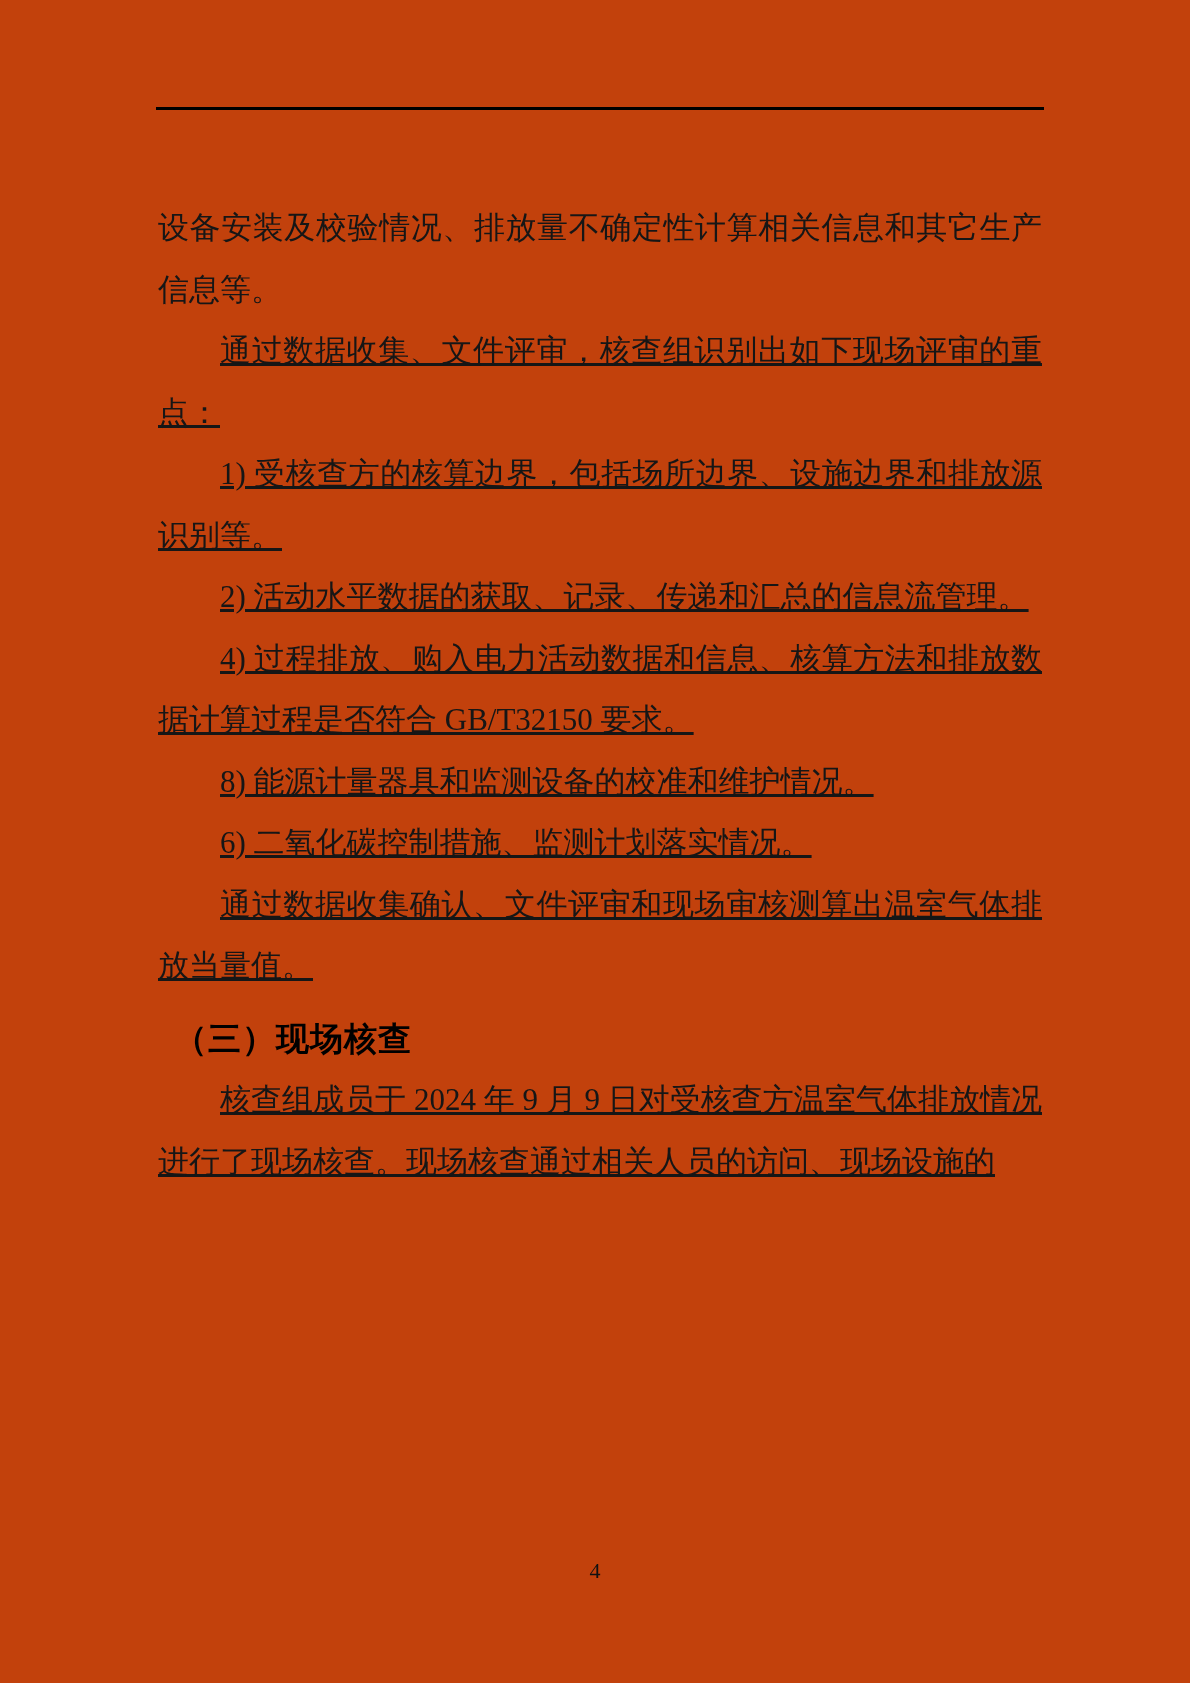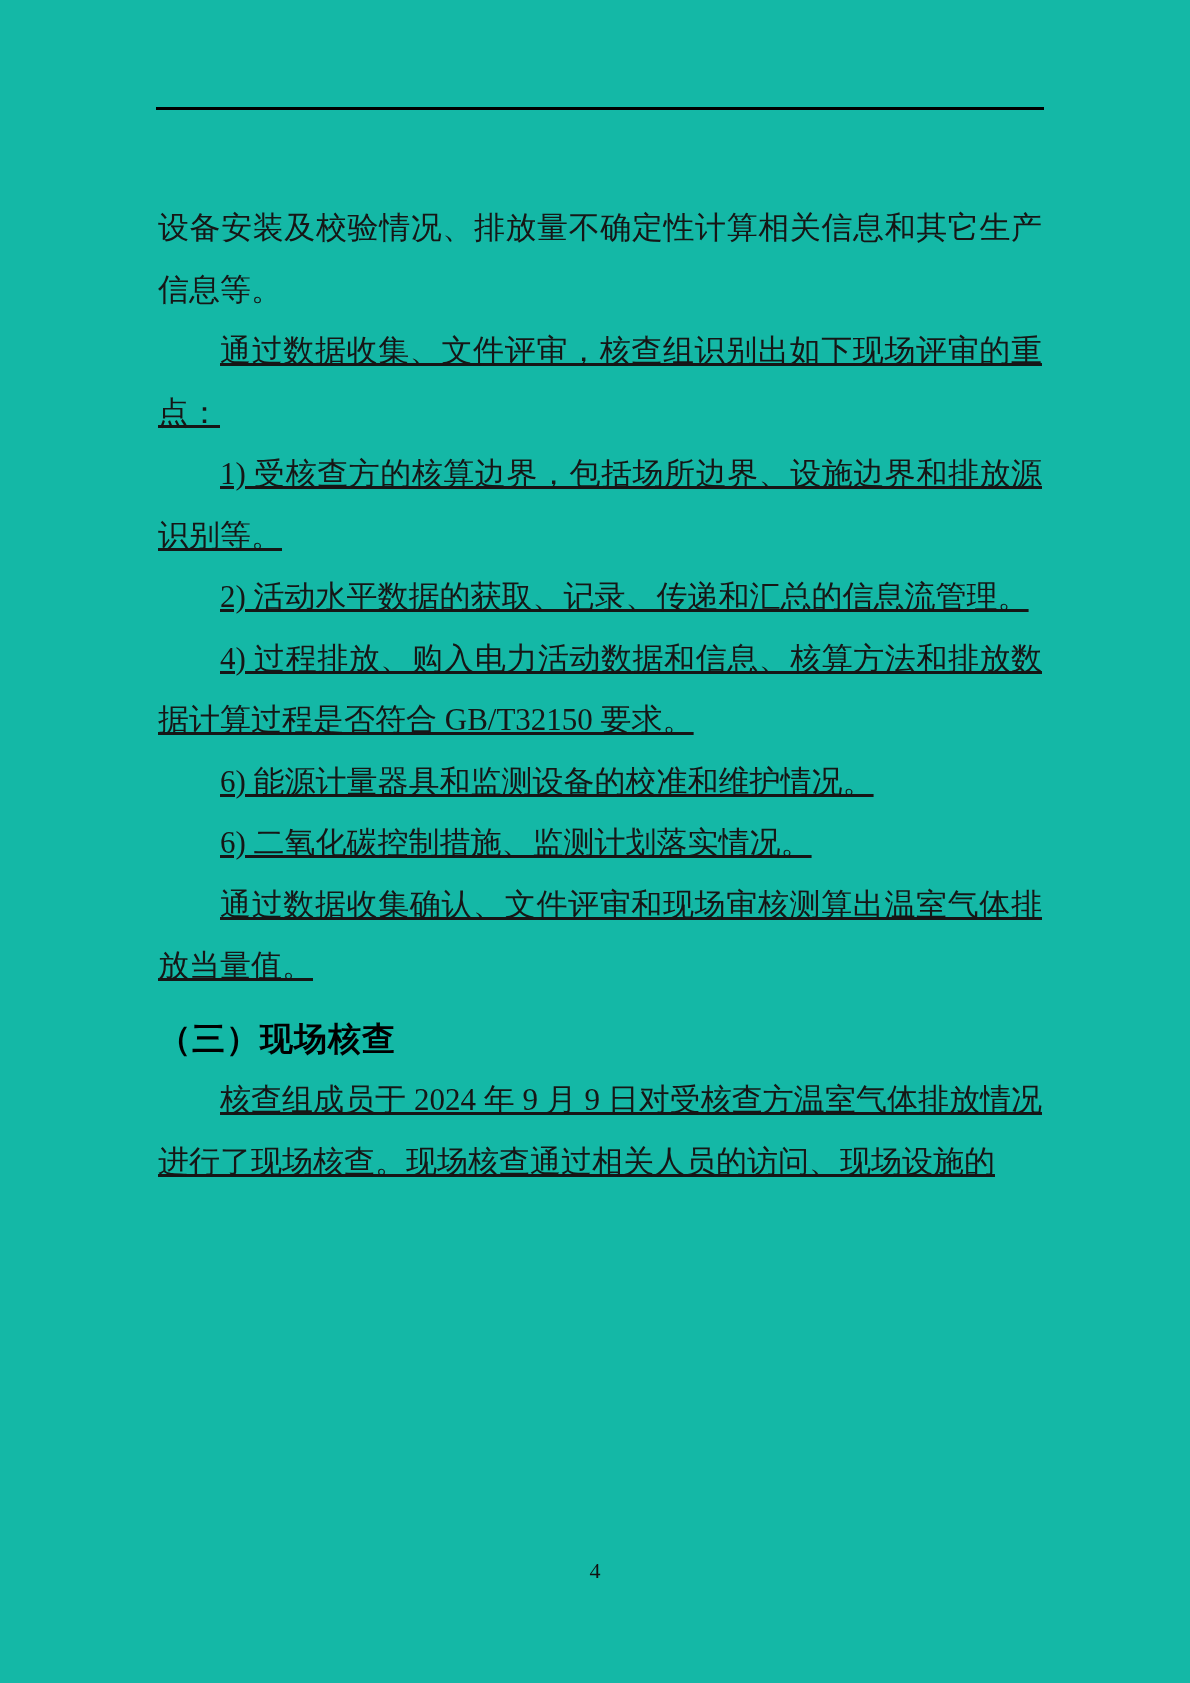--- a/index.html
+++ b/index.html
@@ -1,21 +1,21 @@
 <!DOCTYPE html>
 <html><head>
 <meta charset="utf-8">
 <style>
   * { box-sizing: border-box; }
   html, body { margin: 0; padding: 0; background: #ffffff; }
   .page {
     position: relative;
     width: 1190px;
     height: 1683px;
-    background: #14b8a6;
+    background: #c2410c;
     overflow: hidden;
   }
   .header-rule {
     position: absolute;
     left: 156px;
     top: 107px;
     width: 888px;
     height: 3px;
     background: #000000;
   }
@@ -26,21 +26,21 @@
     width: 884px;
     font-family: "Liberation Serif", serif;
     font-size: 31px;
     line-height: 61.5px;
     color: #161616;
     text-align: justify;
   }
   .para { margin: 0; padding: 0; }
   .para.indent { text-indent: 62px; text-decoration: underline; }
   .heading {
-    margin: 11px 0 0 0;
+    margin: 11px 0 0 16px;
     padding: 0;
     font-family: "Liberation Sans", sans-serif;
     font-weight: 700;
     font-size: 33px;
     line-height: 61.5px;
     color: #000000;
     letter-spacing: 1px;
     text-align: left;
   }
   .page-number {
@@ -60,21 +60,21 @@
 <div class="page">
 
   <div class="header-rule"></div>
 
   <main class="content">
     <p class="para">设备安装及校验情况、排放量不确定性计算相关信息和其它生产信息等。</p>
     <p class="para indent">通过数据收集、文件评审，核查组识别出如下现场评审的重点：</p>
     <p class="para indent">1) 受核查方的核算边界，包括场所边界、设施边界和排放源识别等。</p>
     <p class="para indent">2) 活动水平数据的获取、记录、传递和汇总的信息流管理。</p>
     <p class="para indent">4) 过程排放、购入电力活动数据和信息、核算方法和排放数据计算过程是否符合 GB/T32150 要求。</p>
-    <p class="para indent">6) 能源计量器具和监测设备的校准和维护情况。</p>
+    <p class="para indent">8) 能源计量器具和监测设备的校准和维护情况。</p>
     <p class="para indent">6) 二氧化碳控制措施、监测计划落实情况。</p>
     <p class="para indent">通过数据收集确认、文件评审和现场审核测算出温室气体排放当量值。</p>
 
     <h2 class="heading">（三）现场核查</h2>
 
     <p class="para indent">核查组成员于 2024 年 9 月 9 日对受核查方温室气体排放情况进行了现场核查。现场核查通过相关人员的访问、现场设施的</p>
   </main>
 
   <div class="page-number">4</div>
 

